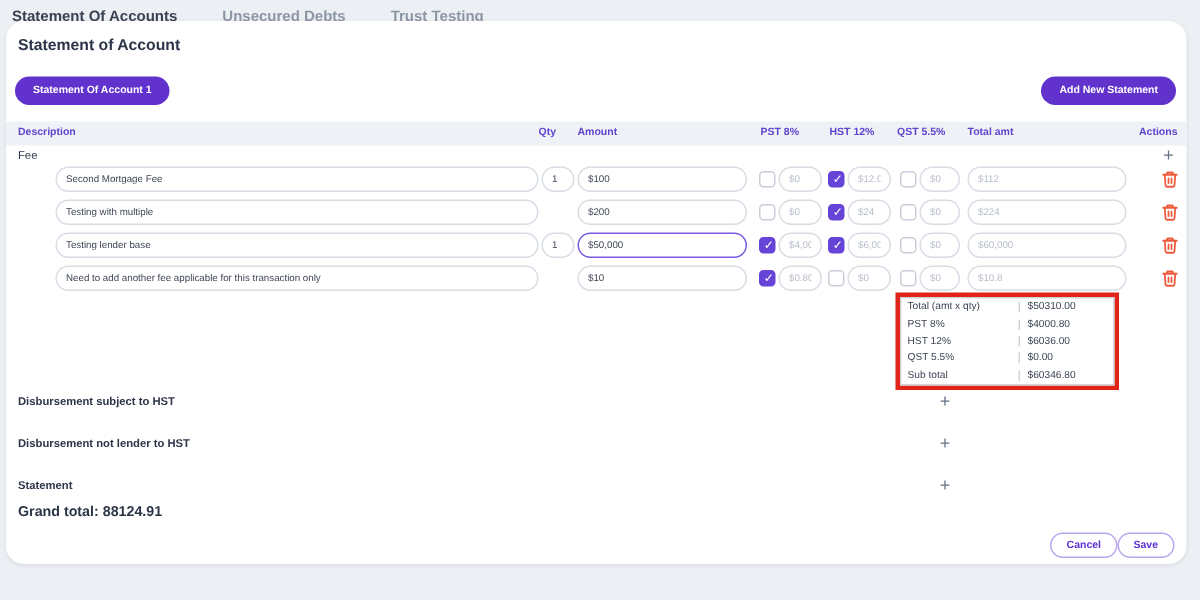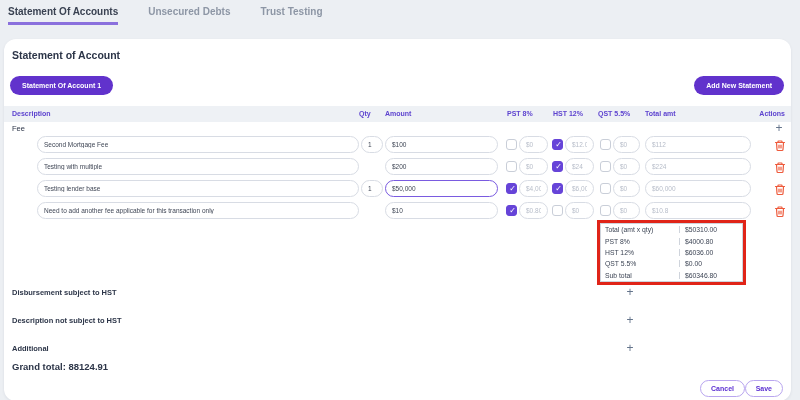--- a/index.html
+++ b/index.html
@@ -9,21 +9,21 @@
     background:#eceff3;
     position:relative;
     overflow:hidden;
     color:#333d4e;
   }
   
   .tabbar { position:absolute; top:0; left:0; width:800px; height:30px; display:flex; align-items:flex-start; padding:6px 0 0 8px; gap:30px; }
   .tab { font-size:10px; font-weight:bold; color:#8d96a5; padding-bottom:5px; border-bottom:3px solid transparent; cursor:pointer; }
   .tab.active { color:#3a4252; border-bottom-color:#8a70dd; }
   
-  .card { position:absolute; left:4px; top:39px; width:787px; height:362px; background:#ffffff; border-radius:12px; box-shadow:0 1px 3px rgba(20,30,60,.08); }
+  .card { position:absolute; left:4px; top:14px; width:787px; height:362px; background:#ffffff; border-radius:12px; box-shadow:0 1px 3px rgba(20,30,60,.08); }
   .page-title { position:absolute; left:8px; top:10px; font-size:10.5px; font-weight:bold; color:#2c3548; }
   .btn-primary { position:absolute; height:19px; background:#6132cc; color:#fff; font-size:7px; font-weight:bold; border:none; border-radius:10px; padding:0 12px; cursor:pointer; font-family:inherit; }
   .btn-soa1 { left:6px; top:37px; }
   .btn-add { right:7px; top:37px; }
   
   .thead { position:absolute; left:0; top:67px; width:787px; height:16px; background:#eef1f5; }
   .thead span { position:absolute; top:4px; font-size:7px; font-weight:bold; color:#5d43cf; }
   .h-desc{left:8px;} .h-qty{left:355px;} .h-amount{left:381px;} .h-pst{left:503px;} .h-hst{left:549px;} .h-qst{left:594px;} .h-total{left:641px;} .h-actions{right:6px;}
   .group-label { position:absolute; left:8px; top:85px; font-size:7.5px; font-weight:normal; color:#2c3548; }
   .plus { position:absolute; width:12px; height:12px; font-size:12px; line-height:11px; text-align:center; color:#64748b; cursor:pointer; }
@@ -192,25 +192,25 @@
         <span class="val">$60346.80</span>
       </div>
     </div>
   </div>
 
   <div class="section s0">
     <span class="s-label">Disbursement subject to HST</span>
     <span class="plus">+</span>
   </div>
   <div class="section s1">
-    <span class="s-label">Description not subject to HST</span>
+    <span class="s-label">Disbursement not lender to HST</span>
     <span class="plus">+</span>
   </div>
   <div class="section s2">
-    <span class="s-label">Additional</span>
+    <span class="s-label">Statement</span>
     <span class="plus">+</span>
   </div>
 
   <div class="grand-total">Grand total: 88124.91</div>
 
   <button class="btn-outline btn-cancel">Cancel</button>
   <button class="btn-outline btn-save">Save</button>
 </div>
 
 </body></html>

